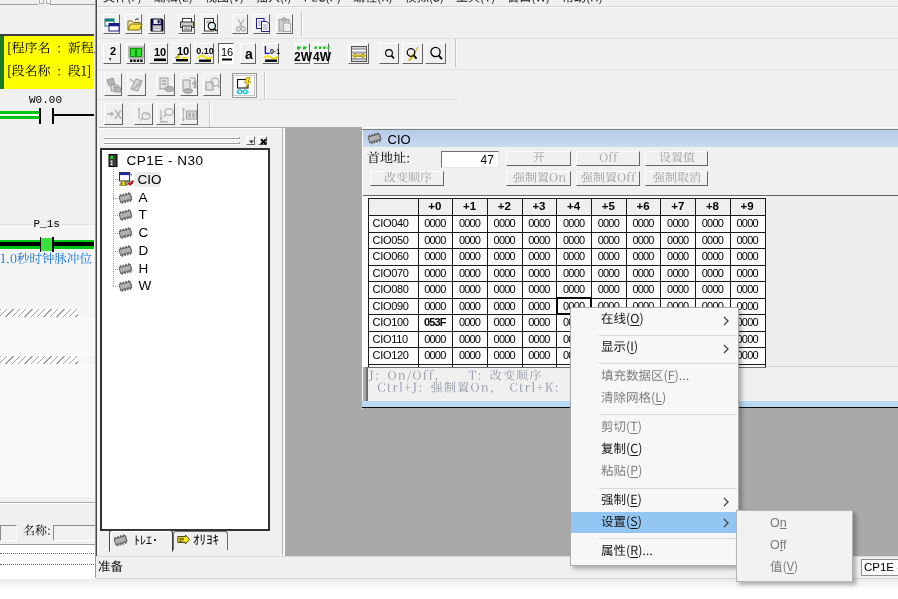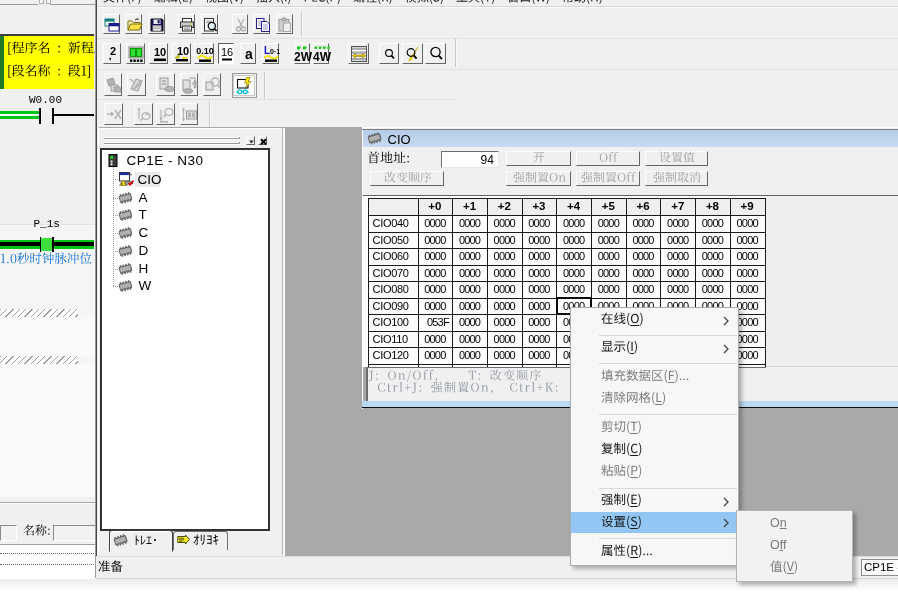--- a/index.html
+++ b/index.html
@@ -576,21 +576,21 @@
     </div>
 <div style="position:absolute;left:387.5px;top:132px;font:normal 13px &quot;Liberation Sans&quot;, sans-serif;color:#000;white-space:pre;line-height:1.2;">CIO</div>
 <div style="position:absolute;left:363px;top:147px;width:535px;height:49.5px;background:#f0f0f0;"></div>
 <svg style="position:absolute;left:366.5px;top:151px;overflow:visible;" width="43" height="18" fill="#000">
       <path transform="translate(0.0 11.4) scale(0.013000 -0.013000)" d="M254 833 243 826C284 786 330 720 340 666C410 616 467 763 254 833ZM205 502V-75H216C245 -75 271 -59 271 -51V-6H725V-71H735C758 -71 791 -54 792 -48V460C812 464 828 472 834 480L753 544L715 502H465C489 535 515 580 538 621H929C943 621 954 626 956 636C920 669 861 713 861 713L810 649H609C658 692 708 746 740 789C762 788 774 796 778 808L672 837C650 781 613 705 578 649H40L49 621H446C442 582 436 536 431 502H277L205 535ZM725 473V345H271V473ZM271 23V157H725V23ZM271 186V315H725V186Z"></path>
       <path transform="translate(13.0 11.4) scale(0.013000 -0.013000)" d="M819 623 684 572V798C708 802 717 812 719 826L621 836V548L487 498V721C510 725 520 736 522 749L423 761V474L281 420L300 396L423 442V46C423 -25 455 -44 556 -44H707C923 -44 967 -34 967 1C967 15 960 23 933 32L930 187H917C903 114 888 55 880 36C874 27 867 23 851 21C830 18 779 17 709 17H561C498 17 487 29 487 59V466L621 516V98H632C657 98 684 114 684 122V540L837 597C833 367 826 269 808 250C801 242 795 240 780 240C764 240 729 243 706 245V228C728 223 749 216 758 207C768 197 769 180 769 162C801 162 831 172 852 193C886 229 897 326 900 589C920 592 932 596 939 604L864 665L828 626ZM33 111 73 25C82 30 89 40 92 52C219 129 317 196 387 242L381 256L230 189V505H357C371 505 380 510 382 521C355 552 305 594 305 594L264 535H230V779C255 783 264 793 266 807L166 818V535H40L48 505H166V162C108 138 61 120 33 111Z"></path>
       <path transform="translate(26.0 11.4) scale(0.013000 -0.013000)" d="M424 619V-1H277L285 -31H947C961 -31 970 -26 973 -15C940 18 885 62 885 62L837 -1H685V439H915C929 439 938 444 941 455C908 487 855 531 855 531L809 468H685V786C710 790 718 800 721 815L620 826V-1H489V580C513 584 521 594 523 608ZM27 119 76 37C85 41 93 51 95 63C230 134 330 194 400 236L395 249L240 192V516H368C381 516 390 521 393 532C365 562 316 604 316 604L274 545H240V766C265 769 273 779 276 793L176 804V545H44L52 516H176V169C112 146 58 128 27 119Z"></path>
       <path transform="translate(39.0 11.4) scale(0.013000 -0.013000)" d="M163 -15C198 -15 225 14 225 46C225 81 198 108 163 108C127 108 102 81 102 46C102 14 127 -15 163 -15ZM163 381C198 381 225 410 225 442C225 477 198 504 163 504C127 504 102 477 102 442C102 410 127 381 163 381Z"></path>
     </svg>
 <div style="position:absolute;left:440.5px;top:150.5px;width:58px;height:17.5px;background:#fff;border-top:1px solid #6e6e6e;border-left:1px solid #6e6e6e;border-right:1px solid #e8e8e8;border-bottom:1px solid #e8e8e8;"></div>
-<div style="position:absolute;left:480.5px;top:152.5px;font:normal 12px &quot;Liberation Sans&quot;, sans-serif;color:#000;white-space:pre;line-height:1.2;">94</div>
+<div style="position:absolute;left:480.5px;top:152.5px;font:normal 12px &quot;Liberation Sans&quot;, sans-serif;color:#000;white-space:pre;line-height:1.2;">47</div>
 <div style="position:absolute;left:506px;top:150.5px;width:64.5px;height:15.5px;background:#f0f0f0;border-top:1px solid #fdfdfd;border-left:1px solid #fdfdfd;border-right:1px solid #656565;border-bottom:1px solid #656565;"></div>
 <svg style="position:absolute;left:533.25px;top:151.35px;overflow:visible;" width="12" height="17" fill="#9f9f9f">
       <path transform="translate(0.0 10.6) scale(0.012000 -0.012000)" d="M832 811 785 753H78L87 723H305V434V415H39L47 386H304C297 207 248 58 40 -62L51 -76C308 30 364 202 372 386H622V-76H633C668 -76 690 -59 690 -53V386H945C959 386 968 391 971 402C939 434 886 477 886 477L840 415H690V723H891C905 723 915 728 917 739C884 770 832 811 832 811ZM373 436V723H622V415H373Z"></path>
     </svg>
 <div style="position:absolute;left:576px;top:150.5px;width:63.5px;height:15.5px;background:#f0f0f0;border-top:1px solid #fdfdfd;border-left:1px solid #fdfdfd;border-right:1px solid #656565;border-bottom:1px solid #656565;"></div>
 <svg style="position:absolute;left:599.492px;top:151.35px;overflow:visible;" width="19" height="17" fill="#9f9f9f">
       <path transform="translate(0.0 10.6) scale(0.012000 -0.012000)" d="M383 -16C561 -16 710 126 710 364C710 605 561 745 383 745C206 745 56 601 56 364C56 123 206 -16 383 -16ZM383 18C231 18 151 175 151 364C151 552 231 709 383 709C536 709 615 552 615 364C615 175 536 18 383 18Z"></path>
       <path transform="translate(9.2 10.6) scale(0.012000 -0.012000)" d="M125 0H315V28L213 37L211 229V479H365V516H210C207 630 219 687 250 734C265 757 286 776 311 786L330 766C358 736 379 723 405 723C435 723 454 740 455 764C445 798 402 816 354 816C305 816 257 799 216 760C163 711 135 640 128 517L33 509V479H128V229L126 37L36 28V0Z"></path>
       <path transform="translate(13.9 10.6) scale(0.012000 -0.012000)" d="M125 0H315V28L213 37L211 229V479H365V516H210C207 630 219 687 250 734C265 757 286 776 311 786L330 766C358 736 379 723 405 723C435 723 454 740 455 764C445 798 402 816 354 816C305 816 257 799 216 760C163 711 135 640 128 517L33 509V479H128V229L126 37L36 28V0Z"></path>
     </svg>
@@ -728,21 +728,21 @@
 <div style="position:absolute;left:455.54999999999995px;top:299.5px;font:normal 11px &quot;Liberation Sans&quot;, sans-serif;color:#000;white-space:pre;line-height:1.2;"><div style="width:28px;text-align:center;letter-spacing:-0.8px;">0000</div></div>
 <div style="position:absolute;left:490.25px;top:299.5px;font:normal 11px &quot;Liberation Sans&quot;, sans-serif;color:#000;white-space:pre;line-height:1.2;"><div style="width:28px;text-align:center;letter-spacing:-0.8px;">0000</div></div>
 <div style="position:absolute;left:524.95px;top:299.5px;font:normal 11px &quot;Liberation Sans&quot;, sans-serif;color:#000;white-space:pre;line-height:1.2;"><div style="width:28px;text-align:center;letter-spacing:-0.8px;">0000</div></div>
 <div style="position:absolute;left:559.65px;top:299.5px;font:normal 11px &quot;Liberation Sans&quot;, sans-serif;color:#000;white-space:pre;line-height:1.2;"><div style="width:28px;text-align:center;letter-spacing:-0.8px;">0000</div></div>
 <div style="position:absolute;left:594.35px;top:299.5px;font:normal 11px &quot;Liberation Sans&quot;, sans-serif;color:#000;white-space:pre;line-height:1.2;"><div style="width:28px;text-align:center;letter-spacing:-0.8px;">0000</div></div>
 <div style="position:absolute;left:629.0500000000001px;top:299.5px;font:normal 11px &quot;Liberation Sans&quot;, sans-serif;color:#000;white-space:pre;line-height:1.2;"><div style="width:28px;text-align:center;letter-spacing:-0.8px;">0000</div></div>
 <div style="position:absolute;left:663.75px;top:299.5px;font:normal 11px &quot;Liberation Sans&quot;, sans-serif;color:#000;white-space:pre;line-height:1.2;"><div style="width:28px;text-align:center;letter-spacing:-0.8px;">0000</div></div>
 <div style="position:absolute;left:698.45px;top:299.5px;font:normal 11px &quot;Liberation Sans&quot;, sans-serif;color:#000;white-space:pre;line-height:1.2;"><div style="width:28px;text-align:center;letter-spacing:-0.8px;">0000</div></div>
 <div style="position:absolute;left:733.15px;top:299.5px;font:normal 11px &quot;Liberation Sans&quot;, sans-serif;color:#000;white-space:pre;line-height:1.2;"><div style="width:28px;text-align:center;letter-spacing:-0.8px;">0000</div></div>
 <div style="position:absolute;left:372.5px;top:316.0px;font:normal 11px &quot;Liberation Sans&quot;, sans-serif;color:#000;white-space:pre;line-height:1.2;letter-spacing:-0.3px;">CIO100</div>
-<div style="position:absolute;left:420.85px;top:316.0px;font:normal 11px &quot;Liberation Sans&quot;, sans-serif;color:#000;white-space:pre;line-height:1.2;"><div style="width:28px;text-align:right;letter-spacing:-0.8px;">053F</div></div>
+<div style="position:absolute;left:420.85px;top:316.0px;font:normal 11px &quot;Liberation Sans&quot;, sans-serif;color:#000;white-space:pre;line-height:1.2;"><div style="width:28px;text-align:center;letter-spacing:-0.8px;font-weight:bold;">053F</div></div>
 <div style="position:absolute;left:455.54999999999995px;top:316.0px;font:normal 11px &quot;Liberation Sans&quot;, sans-serif;color:#000;white-space:pre;line-height:1.2;"><div style="width:28px;text-align:center;letter-spacing:-0.8px;">0000</div></div>
 <div style="position:absolute;left:490.25px;top:316.0px;font:normal 11px &quot;Liberation Sans&quot;, sans-serif;color:#000;white-space:pre;line-height:1.2;"><div style="width:28px;text-align:center;letter-spacing:-0.8px;">0000</div></div>
 <div style="position:absolute;left:524.95px;top:316.0px;font:normal 11px &quot;Liberation Sans&quot;, sans-serif;color:#000;white-space:pre;line-height:1.2;"><div style="width:28px;text-align:center;letter-spacing:-0.8px;">0000</div></div>
 <div style="position:absolute;left:559.65px;top:316.0px;font:normal 11px &quot;Liberation Sans&quot;, sans-serif;color:#000;white-space:pre;line-height:1.2;"><div style="width:28px;text-align:center;letter-spacing:-0.8px;">0000</div></div>
 <div style="position:absolute;left:594.35px;top:316.0px;font:normal 11px &quot;Liberation Sans&quot;, sans-serif;color:#000;white-space:pre;line-height:1.2;"><div style="width:28px;text-align:center;letter-spacing:-0.8px;">0000</div></div>
 <div style="position:absolute;left:629.0500000000001px;top:316.0px;font:normal 11px &quot;Liberation Sans&quot;, sans-serif;color:#000;white-space:pre;line-height:1.2;"><div style="width:28px;text-align:center;letter-spacing:-0.8px;">0000</div></div>
 <div style="position:absolute;left:663.75px;top:316.0px;font:normal 11px &quot;Liberation Sans&quot;, sans-serif;color:#000;white-space:pre;line-height:1.2;"><div style="width:28px;text-align:center;letter-spacing:-0.8px;">0000</div></div>
 <div style="position:absolute;left:698.45px;top:316.0px;font:normal 11px &quot;Liberation Sans&quot;, sans-serif;color:#000;white-space:pre;line-height:1.2;"><div style="width:28px;text-align:center;letter-spacing:-0.8px;">0000</div></div>
 <div style="position:absolute;left:733.15px;top:316.0px;font:normal 11px &quot;Liberation Sans&quot;, sans-serif;color:#000;white-space:pre;line-height:1.2;"><div style="width:28px;text-align:center;letter-spacing:-0.8px;">0000</div></div>
 <div style="position:absolute;left:372.5px;top:332.5px;font:normal 11px &quot;Liberation Sans&quot;, sans-serif;color:#000;white-space:pre;line-height:1.2;letter-spacing:-0.3px;">CIO110</div>

